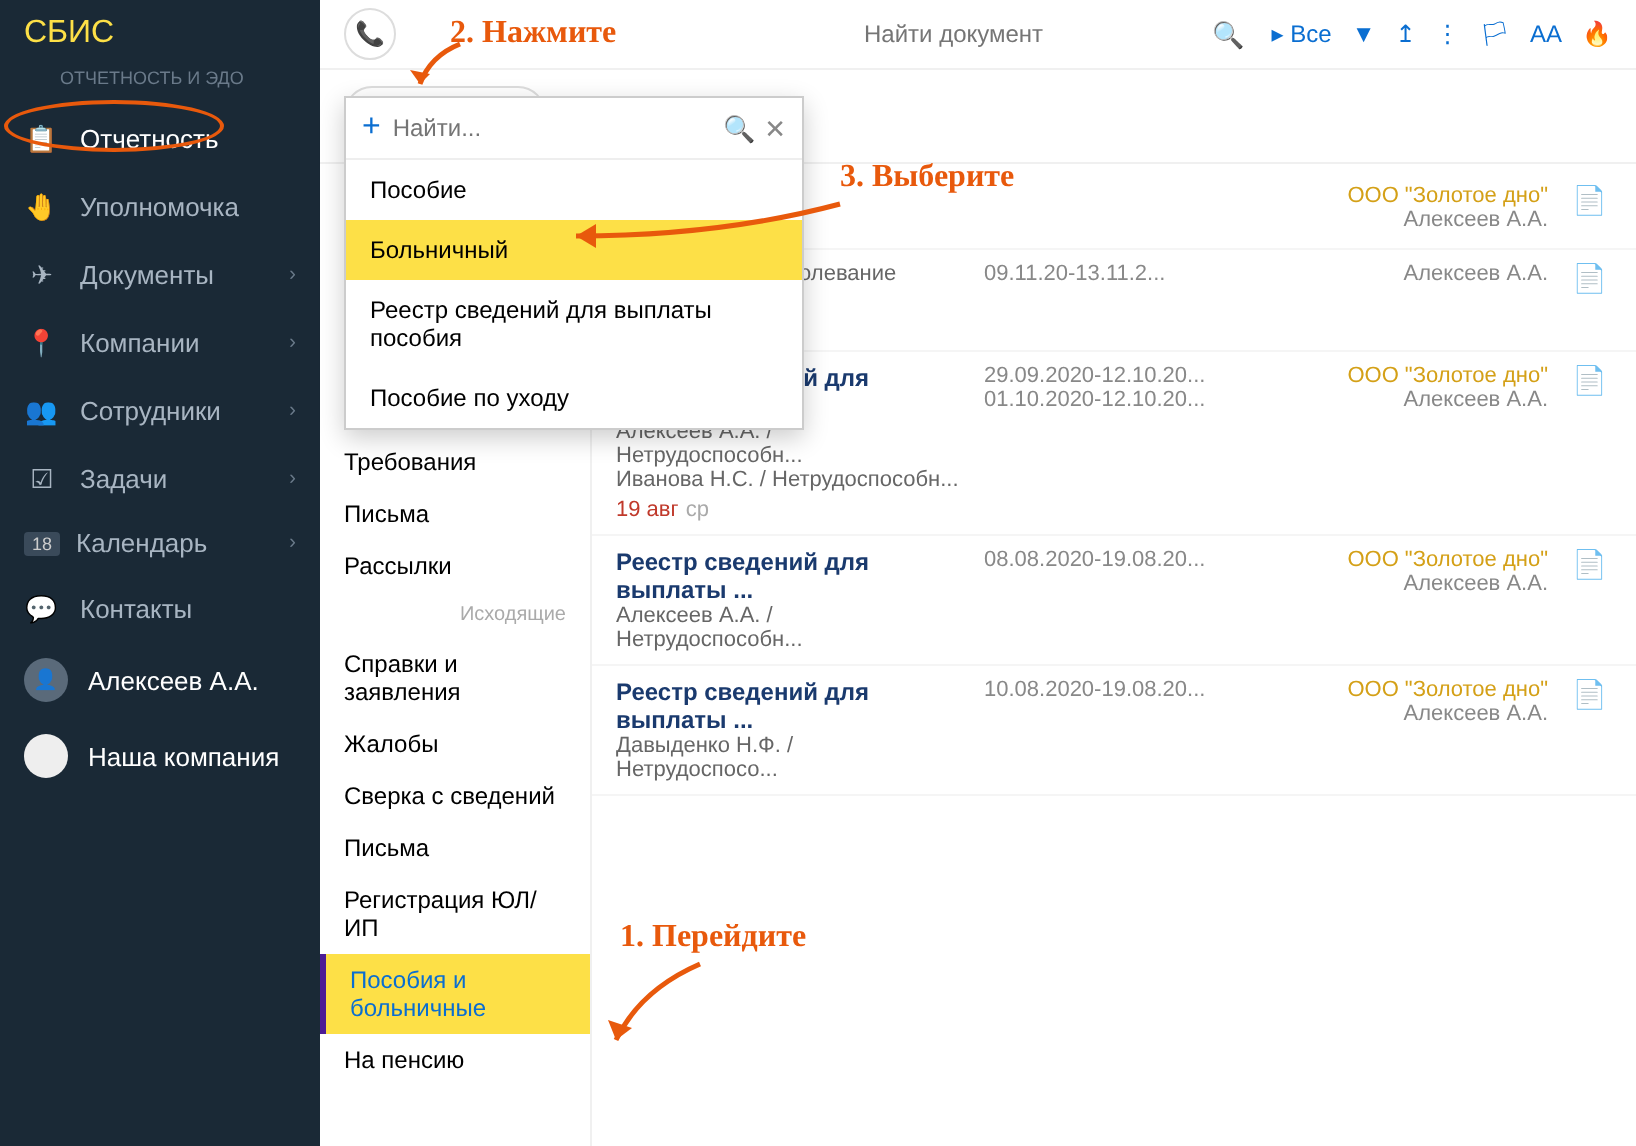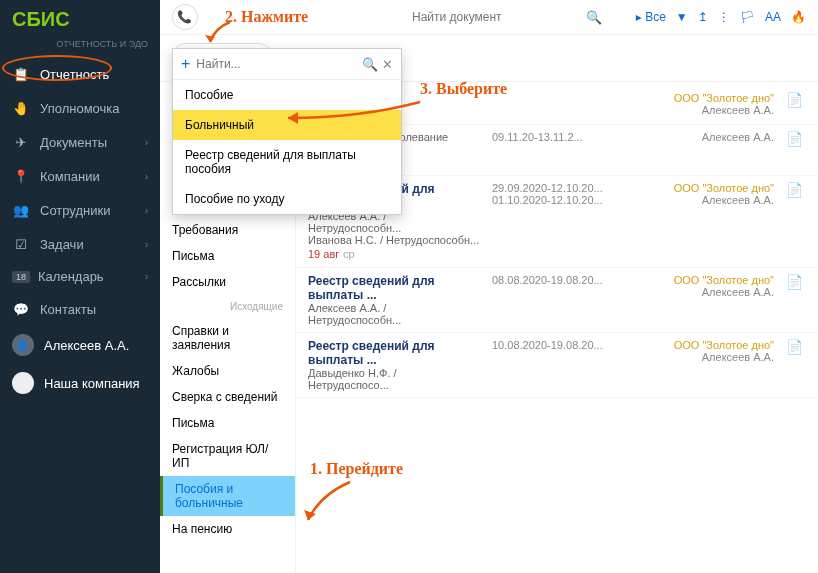--- a/index.html
+++ b/index.html
@@ -2,53 +2,53 @@
 <html><head>
 <meta charset="utf-8">
 <style>
 * { margin: 0; padding: 0; box-sizing: border-box; }
 body { font-family: Arial, sans-serif; font-size: 13px; width: 818px; height: 573px; overflow: hidden; background: #fff; position: relative; }
 
 .app { display: flex; height: 100%; }
 
 
 .sidebar { width: 160px; background: #1a2936; color: #a8b5c2; display: flex; flex-direction: column; flex-shrink: 0; }
-.sb-header { padding: 8px 12px; color: #84cc16; font-size: 20px; font-weight: bold; }
-.sb-sub { font-size: 9px; color: #6a7a8a; padding: 0 12px 8px 30px; text-transform: uppercase; text-align: right; }
+.sb-header { padding: 8px 12px; color: #fde047; font-size: 16px; font-weight: normal; }
+.sb-sub { font-size: 9px; color: #6a7a8a; padding: 0 12px 8px 30px; text-transform: uppercase; }
 .sb-item { display: flex; align-items: center; padding: 8px 12px; cursor: pointer; position: relative; }
 .sb-item.active { color: #fff; }
 .sb-icon { width: 18px; height: 18px; margin-right: 10px; display: inline-flex; align-items: center; justify-content: center; }
 .sb-chevron { margin-left: auto; font-size: 10px; color: #6a7a8a; }
 .sb-badge { background: #3a4a5a; color: #ccc; font-size: 9px; padding: 1px 4px; border-radius: 2px; margin-right: 8px; }
 .sb-user { padding: 8px 12px; display: flex; align-items: center; color: #fff; }
 .sb-avatar { width: 22px; height: 22px; border-radius: 50%; background: #5a6a7a; margin-right: 10px; display: inline-flex; align-items: center; justify-content: center; font-size: 10px; }
 .circle-highlight { position: absolute; border: 2px solid #e8590c; border-radius: 50%; width: 110px; height: 26px; left: 2px; top: -2px; pointer-events: none; }
 
 
 .main { flex: 1; display: flex; flex-direction: column; overflow: hidden; }
 .topbar { display: flex; align-items: center; padding: 4px 12px; gap: 8px; border-bottom: 1px solid #f0f0f0; }
 .phone-icon { width: 26px; height: 26px; border: 1px solid #ddd; border-radius: 50%; display: flex; align-items: center; justify-content: center; font-size: 12px; }
 .search-wrap { flex: 1; display: flex; align-items: center; margin-left: 200px;}
-.search-input { border: none; padding: 4px 6px; font-size: 12px; width: 180px; background: transparent; }
+.search-input { border: none; padding: 4px 6px; font-size: 12px; width: 180px; background: transparent; margin-left: 20px; }
 .top-icons { display: flex; gap: 10px; align-items: center; color: #0a6ed1; font-size: 12px; }
 .top-icons span { cursor: pointer; }
 
 .toolbar { display: flex; align-items: center; padding: 8px 12px; gap: 12px; border-bottom: 1px solid #f0f0f0; position: relative; }
 .btn-create { display: flex; align-items: center; gap: 6px; padding: 4px 12px; border: 1px solid #ddd; border-radius: 14px; cursor: pointer; font-size: 13px; }
 .plus-circle { width: 20px; height: 20px; border-radius: 50%; background: #0a6ed1; color: #fff; display: flex; align-items: center; justify-content: center; font-size: 14px; font-weight: bold; }
 .btn-load { display: flex; align-items: center; gap: 6px; color: #0a6ed1; cursor: pointer; }
 
 .content { flex: 1; display: flex; overflow: hidden; }
 
 
 .navcol { width: 136px; padding: 8px 0; border-right: 1px solid #f0f0f0; overflow-y: auto; }
 .nav-item { padding: 6px 12px; cursor: pointer; font-size: 12px; display: flex; align-items: center; gap: 6px; }
 .nav-item .ico { width: 14px; height: 14px; display: inline-block; }
 .nav-sep { text-align: right; font-size: 10px; color: #aaa; padding: 6px 12px; }
-.nav-item.active { color: #0a6ed1; border-left: 3px solid #4d7c0f; background: #7dd3fc; }
+.nav-item.active { color: #0a6ed1; border-left: 3px solid #4c1d95; background: #fde047; }
 .ico-rpn { background: #d4a017; border-radius: 50%; }
 .ico-fsrar { background: #d4a017; border-radius: 50%; }
 .ico-cb { background: #c99a2e; border-radius: 2px; }
 .ico-mvd { background: #c0392b; border-radius: 50%; }
 
 
 .doclist { flex: 1; overflow-y: auto; padding: 4px 0; }
 .doc-row { display: flex; padding: 6px 12px; border-bottom: 1px solid #f5f5f5; gap: 12px; }
 .doc-main { flex: 1; }
 .doc-title { color: #1a3a6e; font-weight: bold; font-size: 12px; }

